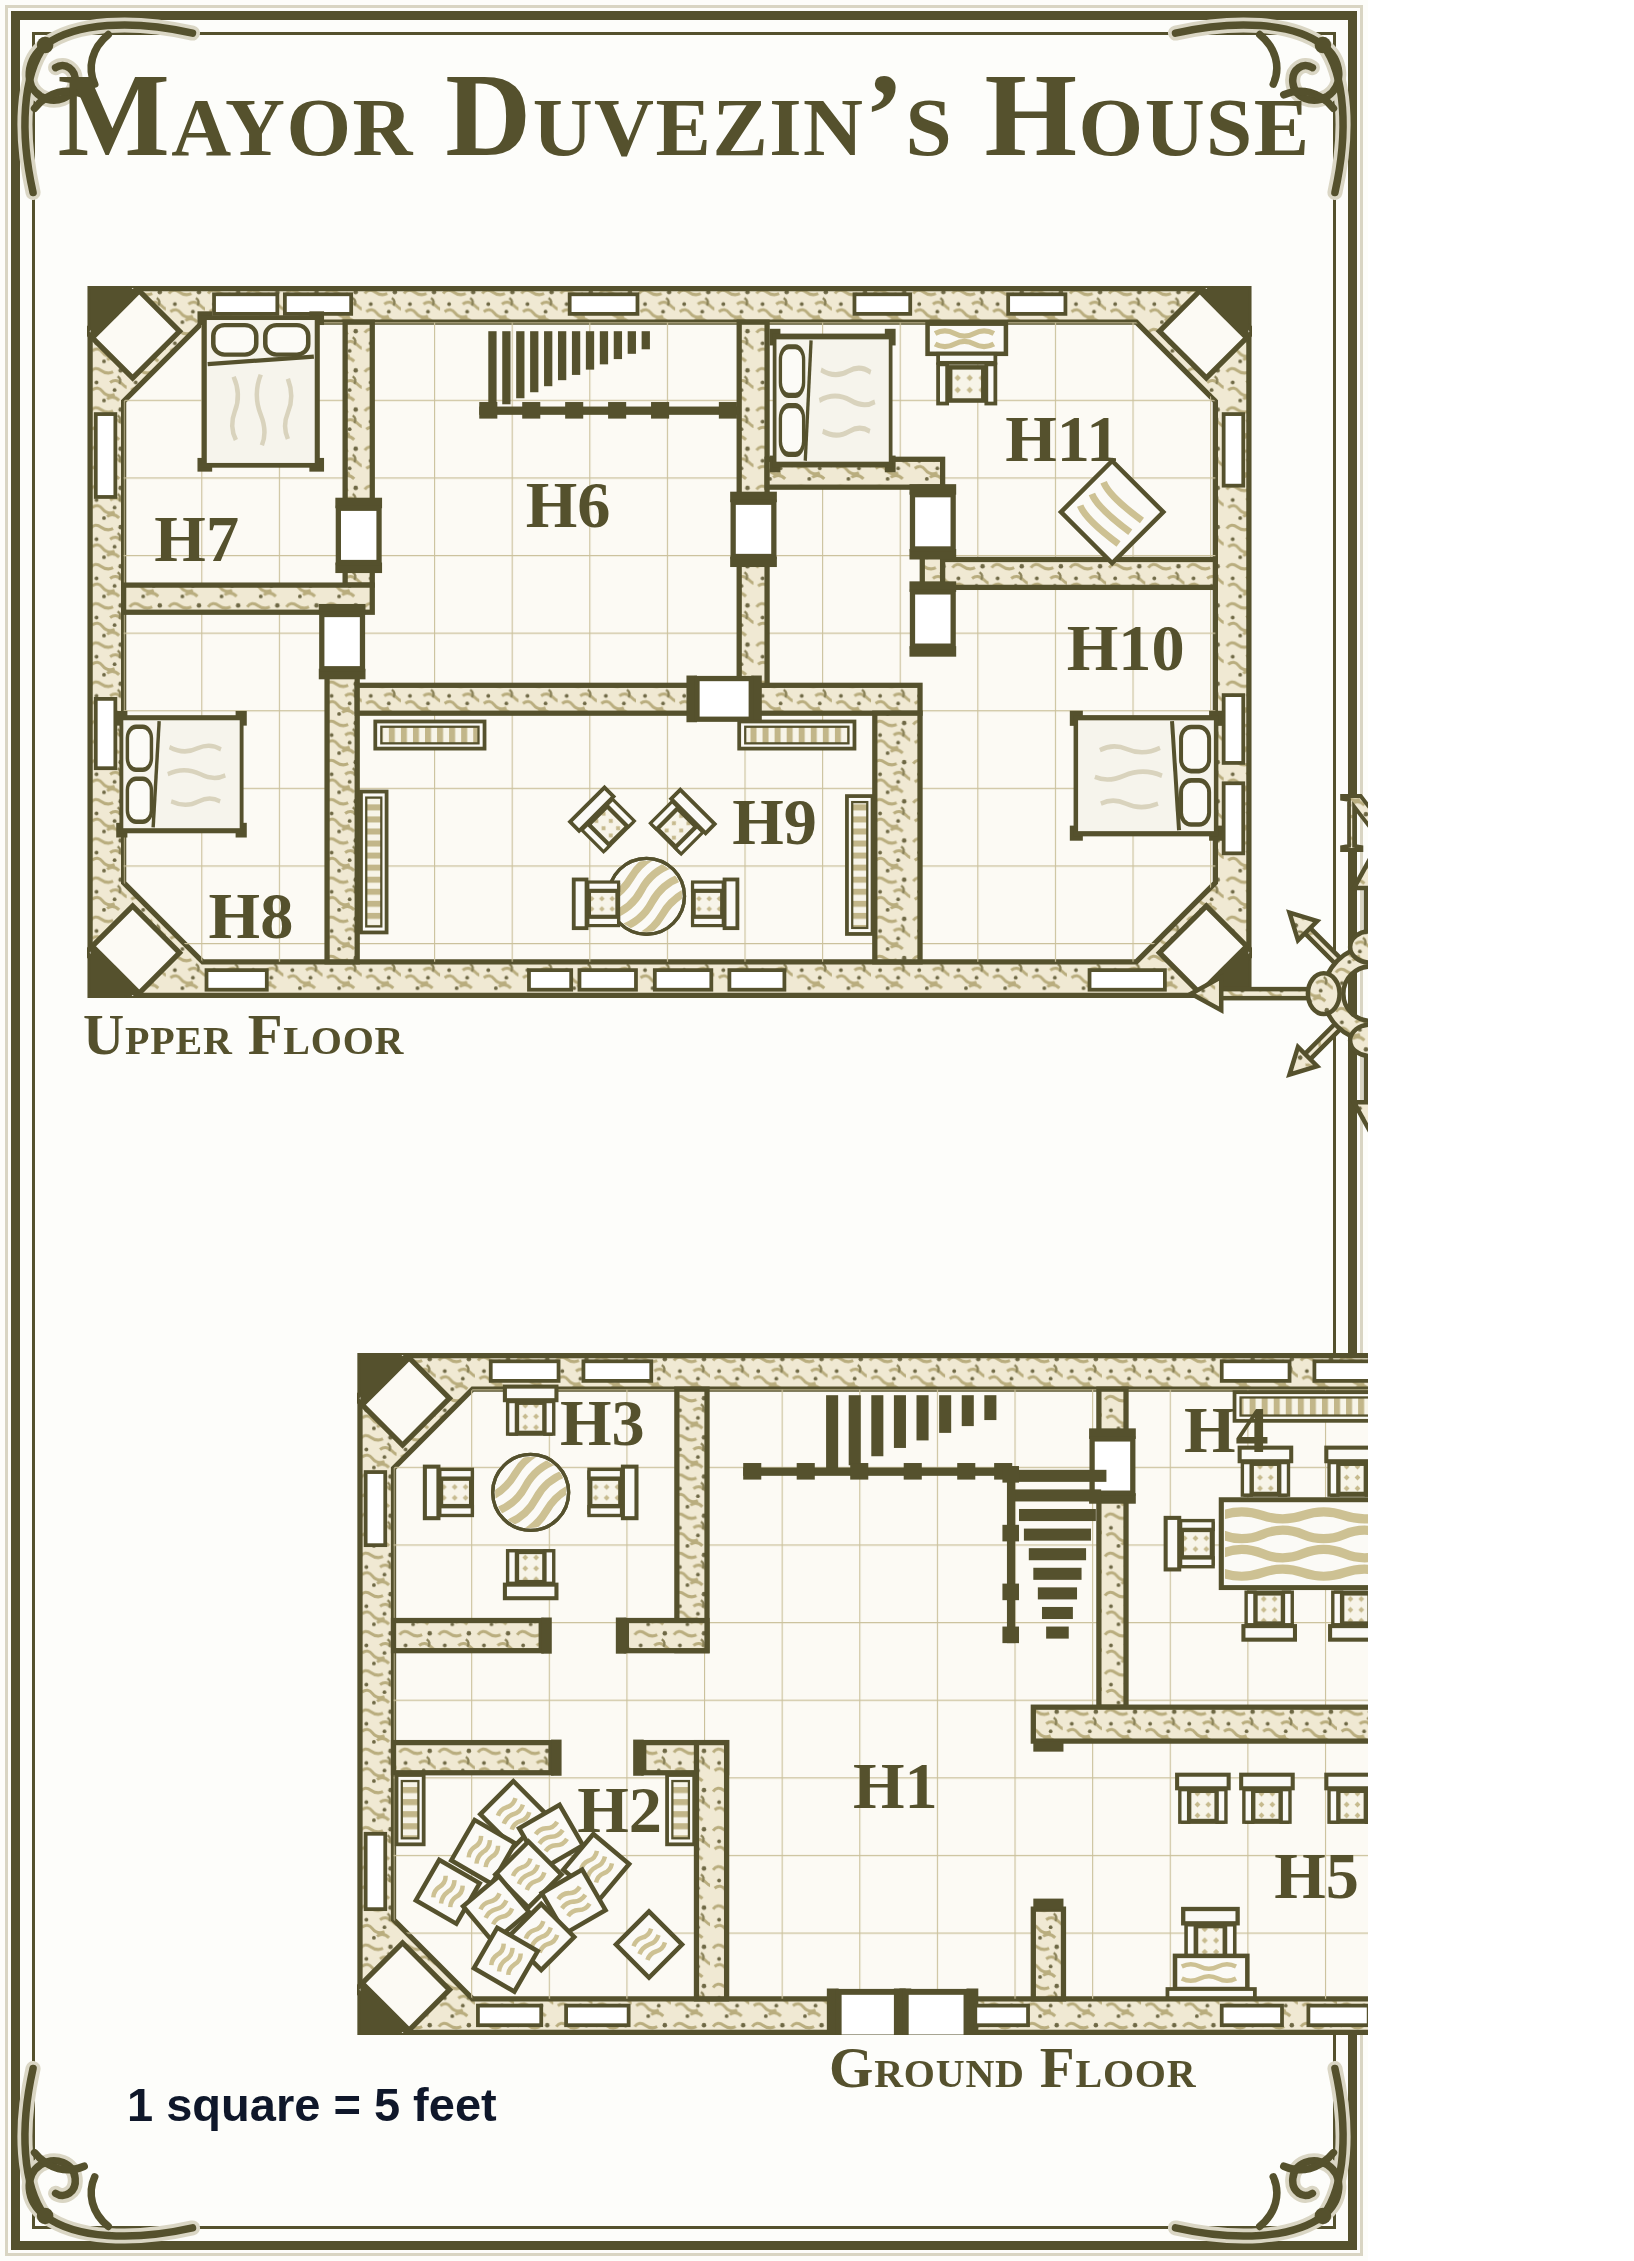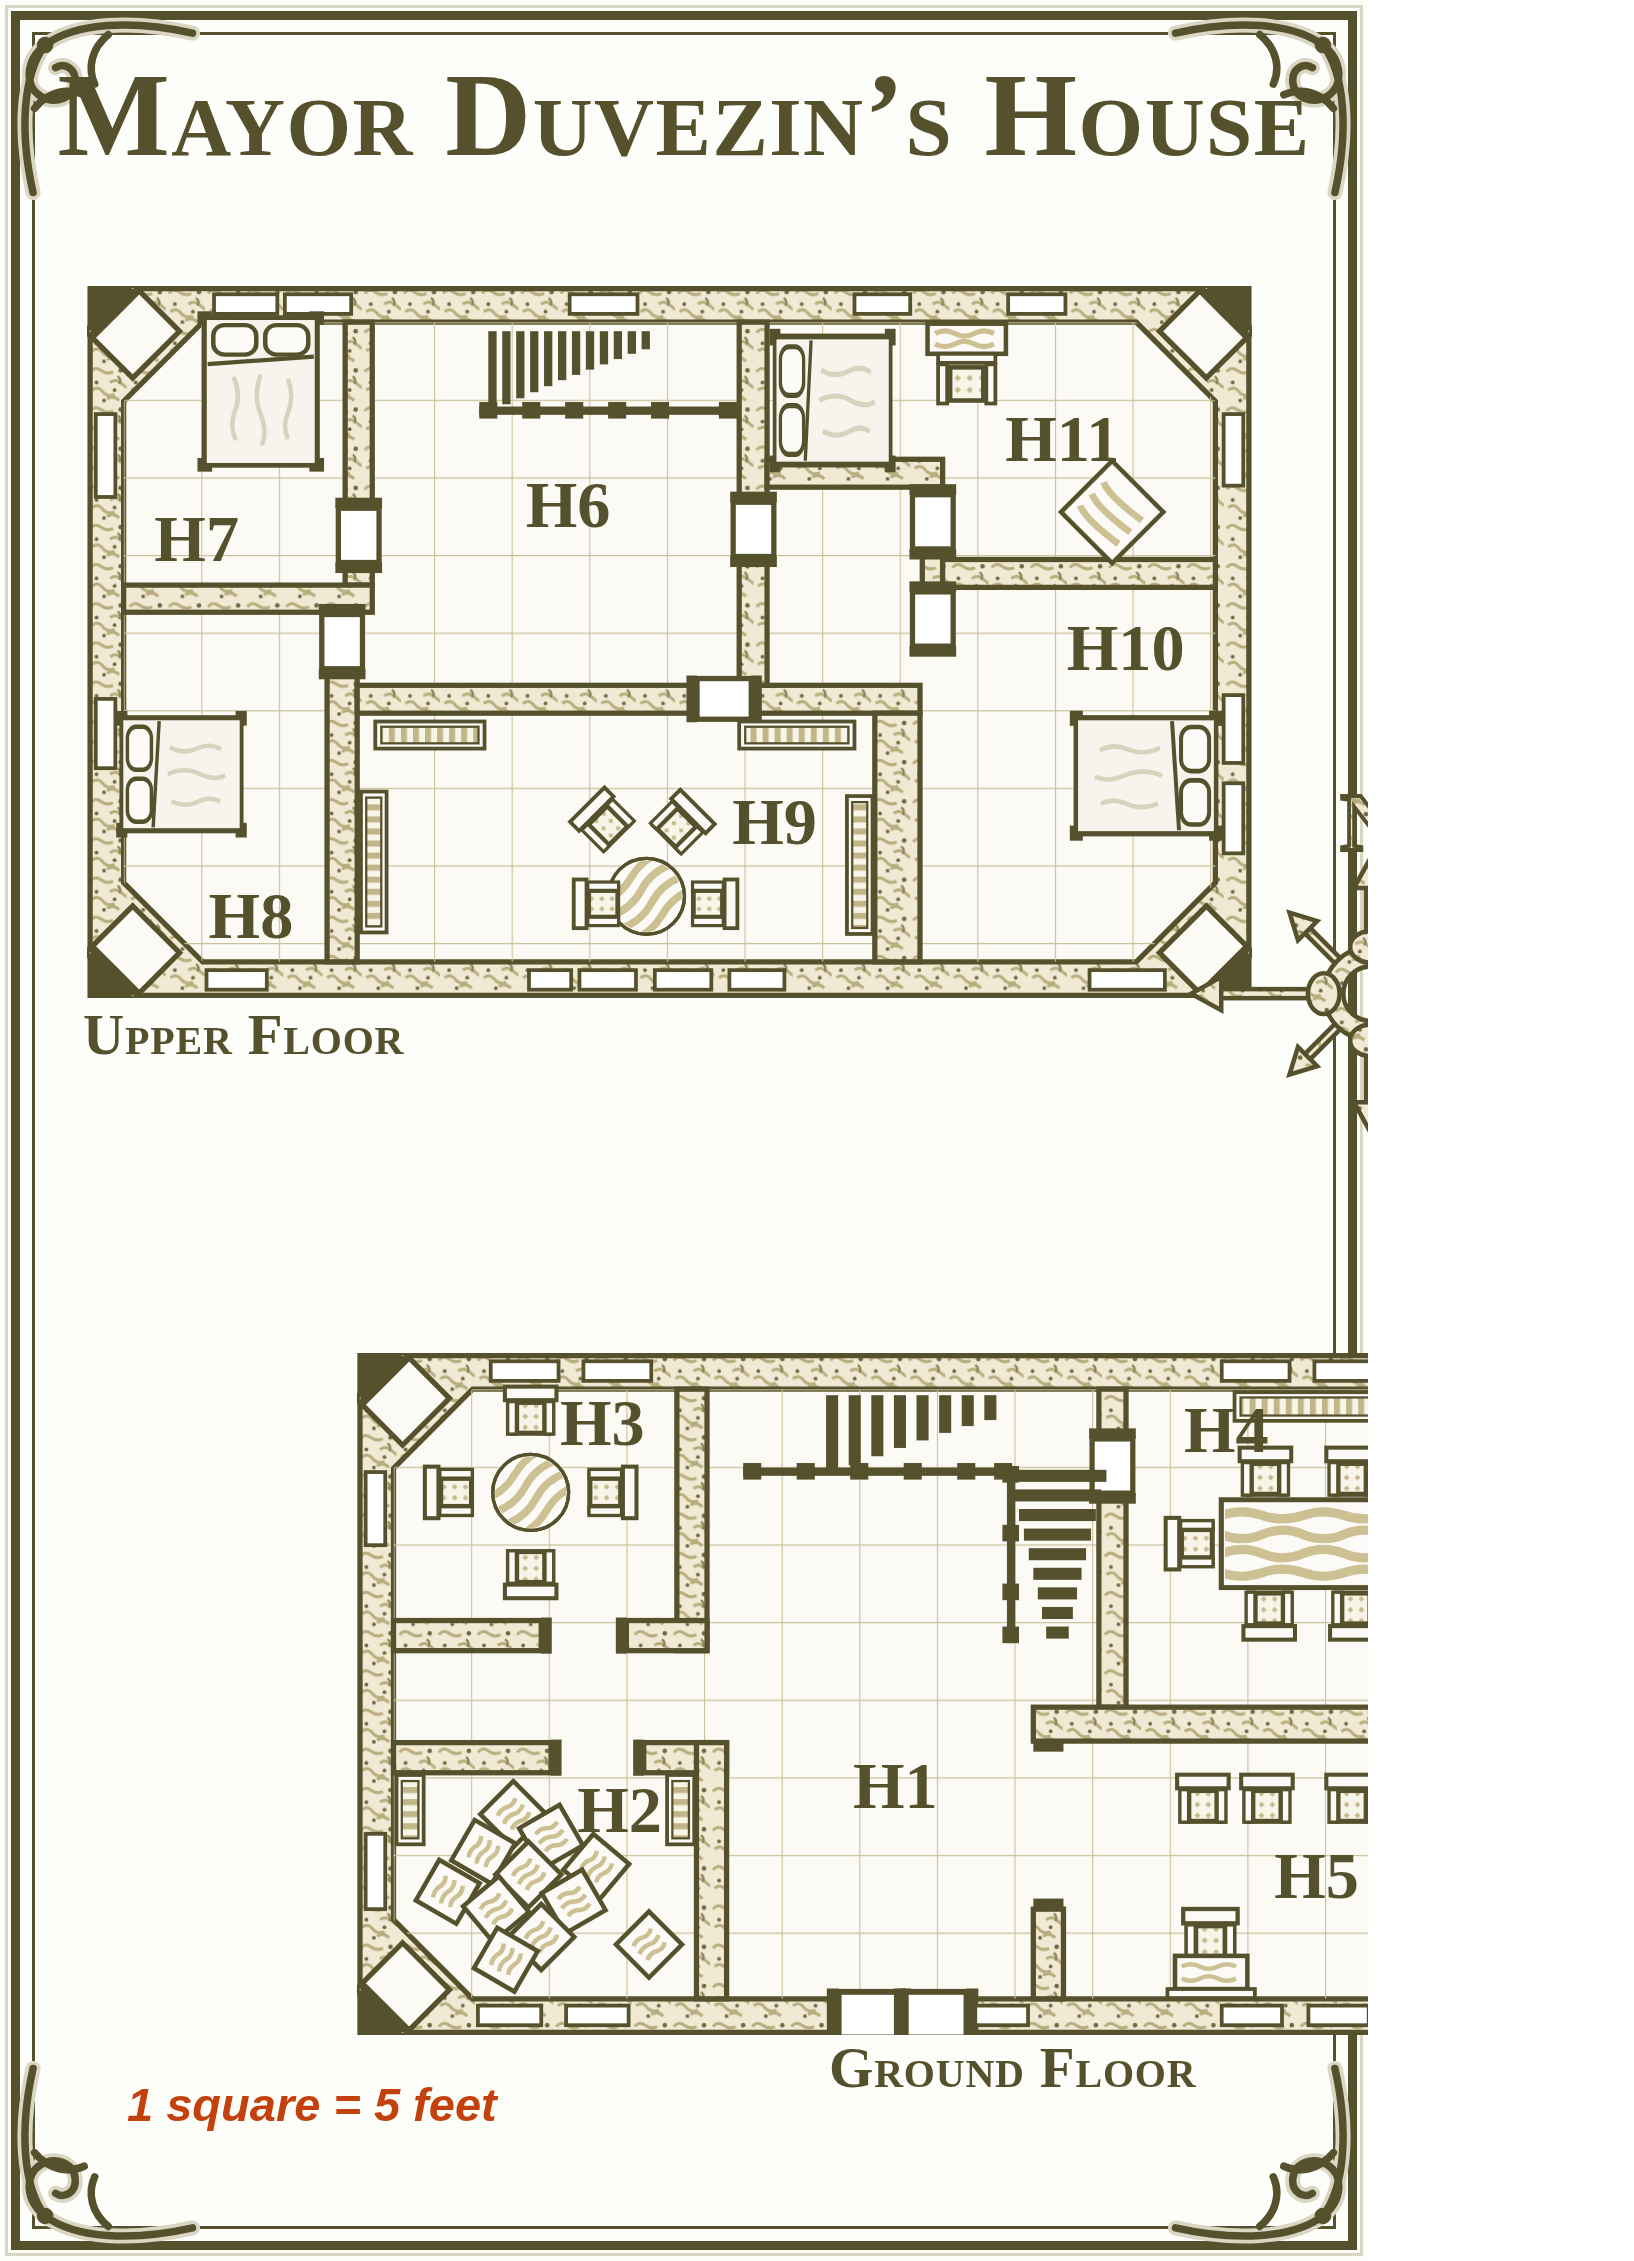--- a/index.html
+++ b/index.html
@@ -15,21 +15,21 @@
   .orn.bl{left:12px;bottom:12px;transform:scaleY(-1);}
   .orn.br{right:12px;bottom:12px;transform:scale(-1,-1);}
   
   .title{position:absolute;top:47px;left:0;width:100%;text-align:center;
          font-size:119px;font-weight:bold;font-variant:small-caps;letter-spacing:1.5px;}
   .floor-label{position:absolute;font-weight:bold;font-variant:small-caps;
                font-size:57px;letter-spacing:0.8px;text-align:center;}
   .floor-label.upper{left:83px;top:1002px;}
   .floor-label.ground{left:829px;top:2035px;width:671px;text-align:left;}
   .scale-note{position:absolute;left:127px;top:2077px;font-family:"Liberation Sans",sans-serif;
-              font-weight:bold;font-size:47px;color:#c2410c;font-style:italic;}
+              font-weight:bold;font-size:47px;color:#0f172a;}
   .monogram{position:absolute;left:1391px;top:2184px;font-size:33px;font-weight:normal;letter-spacing:1.5px;}
   
   svg.plan{position:absolute;}
   svg .wall{fill:url(#speck);stroke:#55512d;stroke-width:7;}
   svg .ink{fill:#55512d;}
   svg .win rect{fill:#ffffff;stroke:#55512d;stroke-width:5;}
   svg .rl{font-family:"Liberation Serif",serif;font-weight:bold;font-size:88px;
           fill:#55512d;text-anchor:middle;}
   svg .shelf-outer{fill:#fbfaf6;stroke:#55512d;stroke-width:5;}
 </style>

